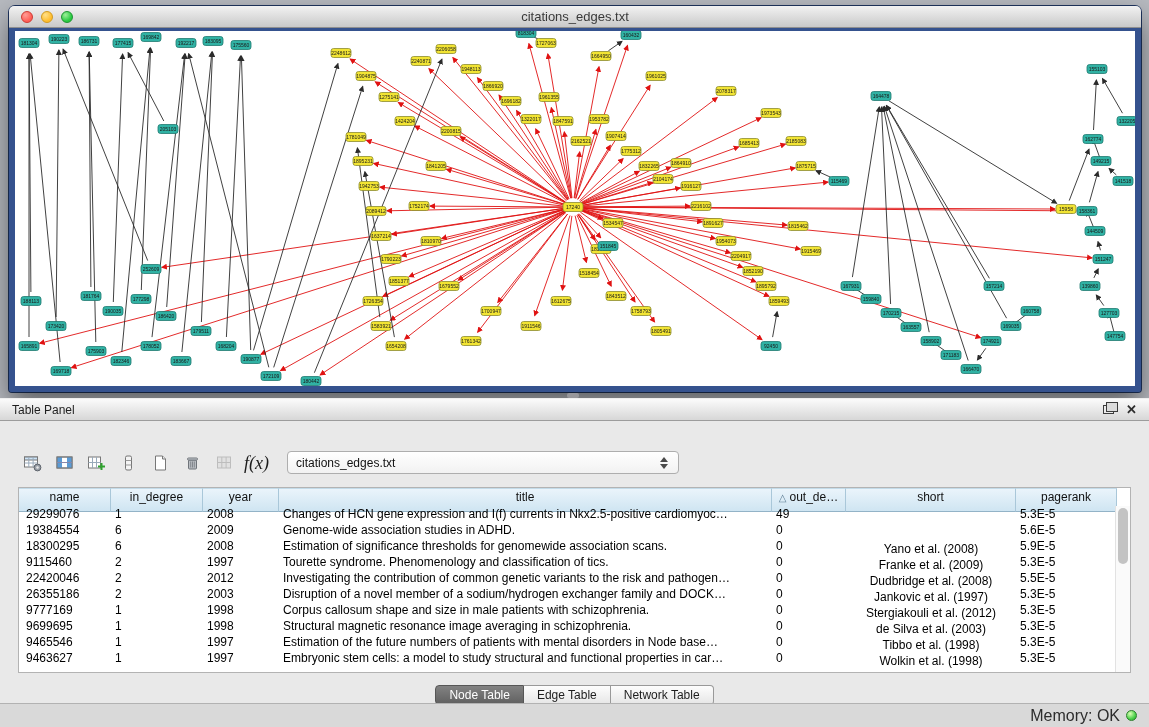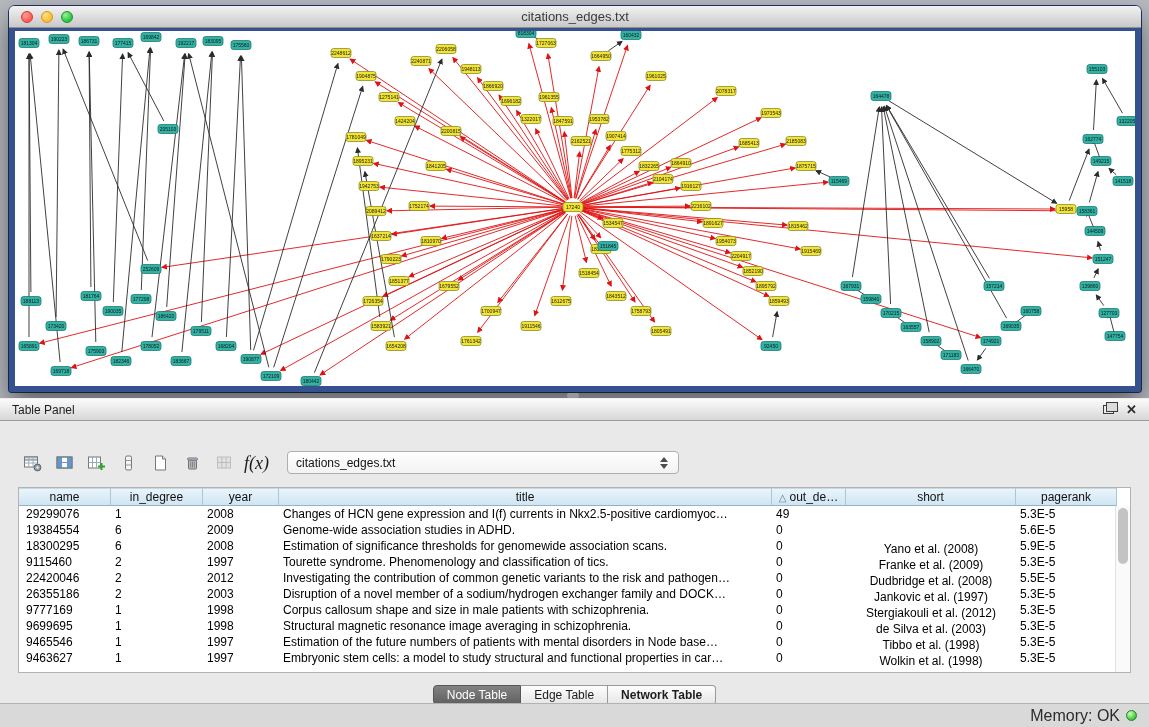--- a/index.html
+++ b/index.html
@@ -46,39 +46,39 @@
   .combo { position:absolute; left:287px; top:30px; width:392px; height:23px; background:linear-gradient(#ffffff,#f2f2f2);
     border:1px solid #aeaeae; border-radius:4px; display:flex; align-items:center; padding:0 8px; box-shadow:inset 0 1px 0 #fff; }
   .combo-value { font-size:12px; color:#111; flex:1; }
   .combo-arrows { display:flex; flex-direction:column; gap:2px; align-items:center; padding-right:2px; }
   .tri-up   { width:0; height:0; border-left:4px solid transparent; border-right:4px solid transparent; border-bottom:5px solid #4a4a4a; }
   .tri-down { width:0; height:0; border-left:4px solid transparent; border-right:4px solid transparent; border-top:5px solid #4a4a4a; }
 
   .table-wrap { position:absolute; left:18px; top:66px; width:1113px; height:186px; background:#fff;
     border:1px solid #b3b3b3; overflow:hidden; }
   .thead { display:flex; height:18px; }
-  .th { height:18px; line-height:16px; font-size:12px; text-align:center; color:#111;
+  .th { height:24px; line-height:16px; font-size:12px; text-align:center; color:#111;
     background:linear-gradient(#eaf4fb,#cfe5f2); border-right:1px solid #a9c7d9; border-bottom:1px solid #93b3c7;
     border-top:1px solid #c3dbe9; overflow:hidden; white-space:nowrap; }
   .sort-glyph { font-size:10px; color:#5f7f95; margin-right:3px; }
   .trow { display:flex; height:16px; }
   .td { height:16px; line-height:16px; font-size:12px; color:#000; padding:0 4px; white-space:nowrap;
     overflow:hidden; }
   .td.c0 { padding-left:7px; }
   .a-c { text-align:center;margin-top:35px; }
   .c0 { width:92px; }  .c1 { width:92px; }  .c2 { width:76px; }  .c3 { width:493px; }
   .c4 { width:74px; }  .c5 { width:170px; } .c6 { width:101px; }
   .scrollbar { position:absolute; right:0; top:18px; bottom:0; width:15px; background:#fafafa; border-left:1px solid #e2e2e2; }
   .scroll-thumb { position:absolute; left:2px; top:2px; width:10px; height:56px; background:#c3c3c3; border-radius:6px; }
 
   .tabs { position:absolute; left:0; right:0; top:264px; display:flex; justify-content:center; }
   .tab { height:20px; line-height:19px; padding:0 13px; font-size:12px; color:#1d1d1d;
     background:linear-gradient(#fdfdfd,#e6e6e6); border:1px solid #999; border-left:none; cursor:default; }
   .tab:first-child { border-left:1px solid #999; border-radius:4px 0 0 4px; }
-  .tab:last-child { border-radius:0 4px 4px 0;font-weight:bold; }
+  .tab:last-child { border-radius:0 4px 4px 0; }
   .tab.selected { background:linear-gradient(#828282,#606060); color:#fff; border-color:#565656; }
 
   .status-bar { position:absolute; left:0; top:703px; width:1149px; height:24px; background:#d9d9d9;
     border-top:1px solid #b2b2b2; display:flex; align-items:center; justify-content:flex-end; gap:6px;
     padding:0 12px; font-size:16px; color:#2c2c2c; }
   .mem-dot { width:11px; height:11px; border-radius:50%; border:1px solid #2a7f2a;
     background:radial-gradient(circle at 35% 30%, #dcffb5, #49d04a 60%, #2f9e2f); }
 </style>
 </head>
 <body>

